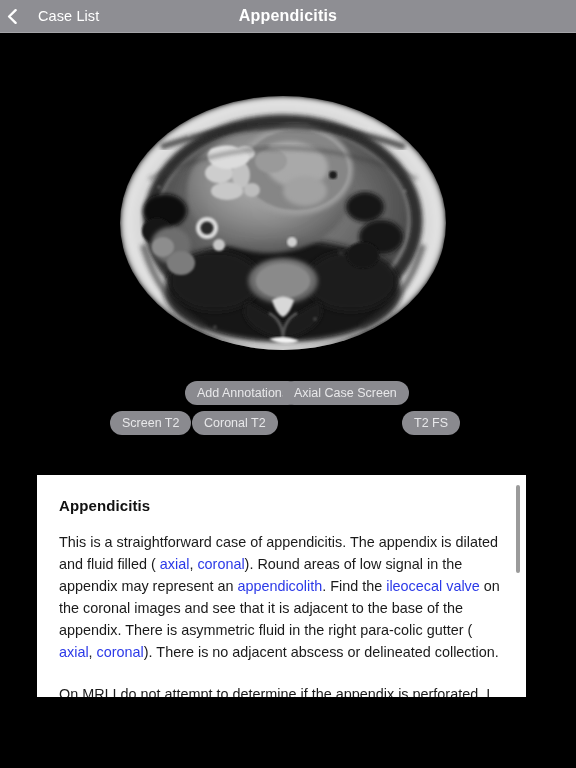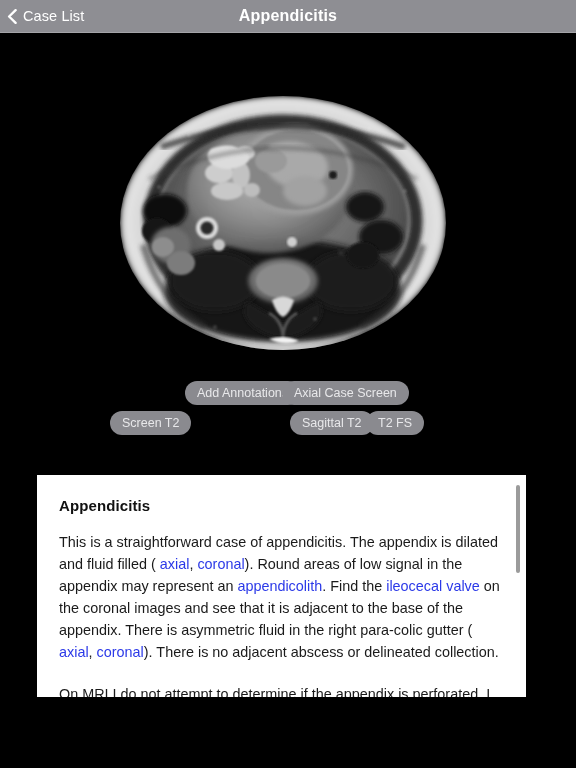--- a/index.html
+++ b/index.html
@@ -47,20 +47,21 @@
     display: block;
     width: 11px;
     height: 15px;
     color: #ffffff;
   }
   .back-label {
     color: #ffffff;
     font-size: 14.5px;
     line-height: 1;
     letter-spacing: .1px;
+    margin-left: 15px;
   }
   .nav-title {
     position: absolute;
     left: 0;
     top: 0;
     width: 576px;
     height: 32px;
     display: flex;
     align-items: center;
     justify-content: center;
@@ -108,21 +109,21 @@
     cursor: pointer;
     box-sizing: border-box;
   }
   .row1 { top: 348px; }
   .row2 { top: 378px; }
   #btn-add-annotations  { left: 185px; }
   #btn-main-case-screen { left: 282px; }
   #btn-axial-t2    { left: 110px; }
   #btn-coronal-t2  { left: 192px; }
   #btn-sagittal-t2 { left: 290px; }
-  #btn-t2-fs       { left: 366px; }
+  #btn-t2-fs       { left: 402px; }
 
   
   .text-panel {
     position: absolute;
     left: 37px;
     top: 475px;
     width: 489px;
     height: 222px;
     background: #ffffff;
     overflow: hidden;
@@ -303,21 +304,21 @@
             <circle cx="96" cy="232" r="2" fill="#ffffff"></circle>
           </g>
         </g>
       </svg>
     </div>
 
     <div class="pill row1" id="btn-add-annotations">Add Annotations</div>
     <div class="pill row1" id="btn-main-case-screen">Axial Case Screen</div>
 
     <div class="pill row2" id="btn-axial-t2">Screen T2</div>
-    <div class="pill row2" id="btn-sagittal-t2">Sagittal T2</div>
+    <div class="pill row2" id="btn-coronal-t2">Coronal T2</div>
     <div class="pill row2" id="btn-t2-fs">T2 FS</div>
   </div>
 
   <div class="text-panel">
     <div class="text-inner">
       <div class="case-heading">Appendicitis</div>
 
       <p class="case-para"><span>This is a straightforward case of appendicitis. The appendix is dilated and fluid filled ( </span><span class="xlink">axial</span><span>, </span><span class="xlink">coronal</span><span>). Round areas of low signal in the appendix may represent an </span><span class="xlink">appendicolith</span><span>. Find the </span><span class="xlink">ileocecal valve</span><span> on the coronal images and see that it is adjacent to the base of the appendix. There is asymmetric fluid in the right para-colic gutter ( </span><span class="xlink">axial</span><span>, </span><span class="xlink">coronal</span><span>). There is no adjacent abscess or delineated collection.</span></p>
 
       <p class="case-para">On MRI I do not attempt to determine if the appendix is perforated. I note the presence of appendicitis and the presence or absence of an adjacent abscess. A recent study has suggested that there are not</p>

